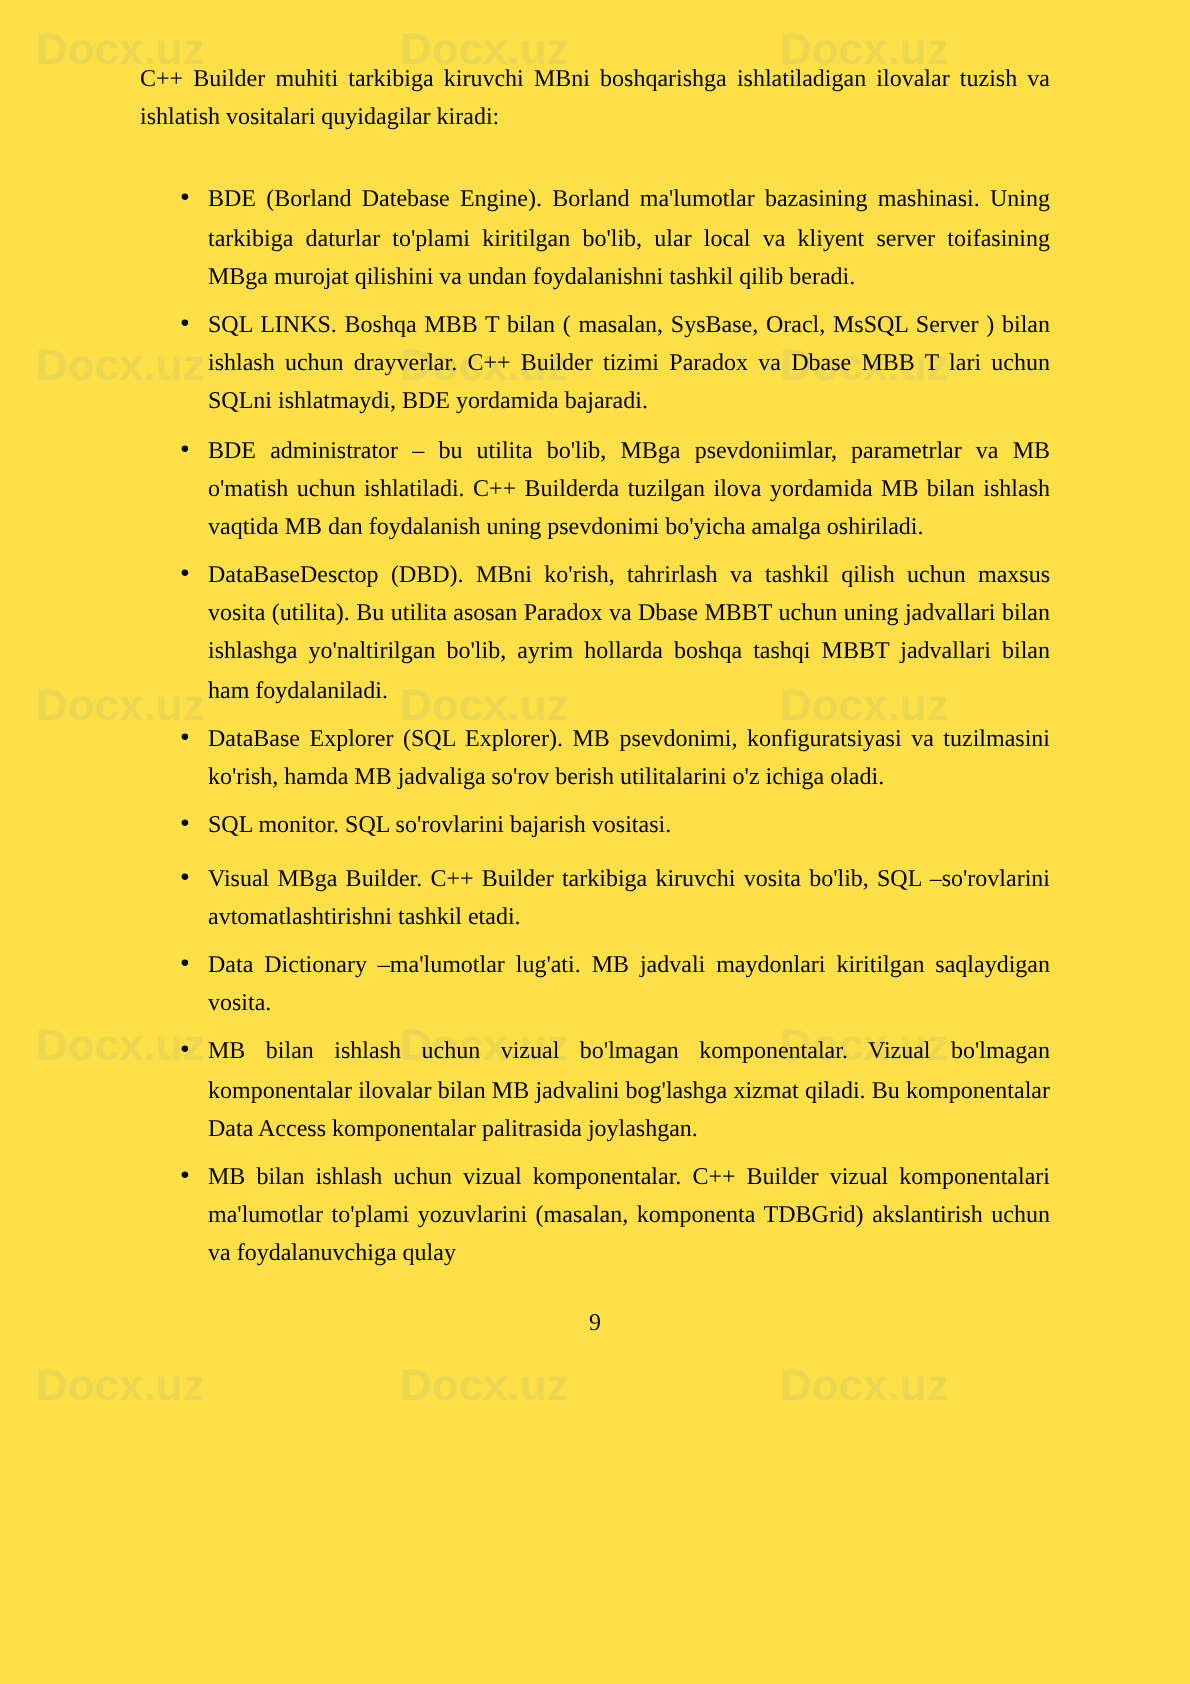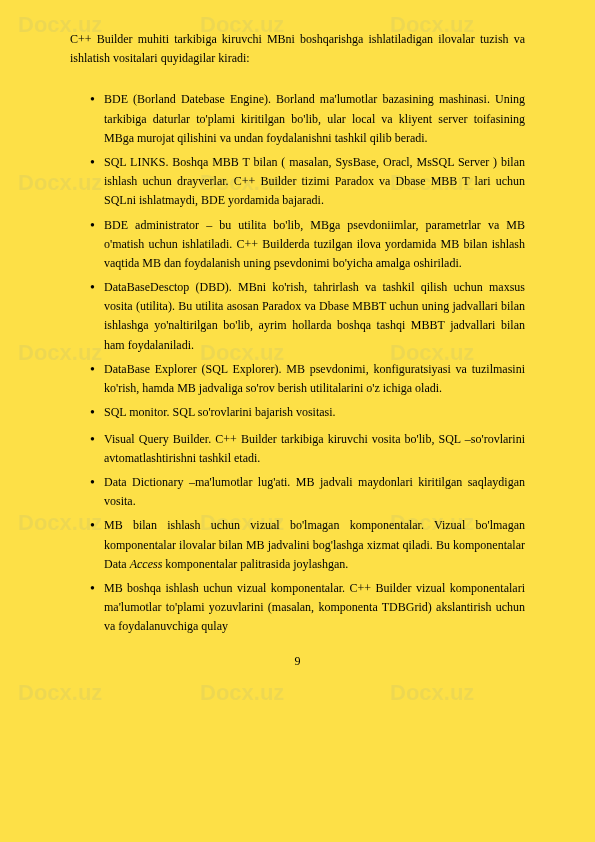--- a/index.html
+++ b/index.html
@@ -82,21 +82,20 @@
       flex: 1;
     }
 
     .page-number {
       text-align: center;
       margin-top: 18px;
       font-size: 12px;
     }
 
     .italic-word {
-      font-style: italic;
     }
   </style>
 </head>
 <body>
 
 <div class="page">
 
   <div class="watermark">
     <span class="watermark-item" style="top:12px;left:18px">Docx.uz</span>
     <span class="watermark-item" style="top:12px;left:200px">Docx.uz</span>
@@ -144,36 +143,36 @@
       <span class="bullet-text">DataBase Explorer (SQL Explorer). MB psevdonimi, konfiguratsiyasi va tuzilmasini ko'rish, hamda MB jadvaliga so'rov berish utilitalarini o'z ichiga oladi.</span>
     </div>
 
     <div class="bullet-item">
       <span class="bullet-dot">•</span>
       <span class="bullet-text">SQL monitor. SQL so'rovlarini bajarish vositasi.</span>
     </div>
 
     <div class="bullet-item">
       <span class="bullet-dot">•</span>
-      <span class="bullet-text">Visual Query Builder. C++ Builder tarkibiga kiruvchi vosita bo'lib, SQL –so'rovlarini avtomatlashtirishni tashkil etadi.</span>
+      <span class="bullet-text">Visual MBga Builder. C++ Builder tarkibiga kiruvchi vosita bo'lib, SQL –so'rovlarini avtomatlashtirishni tashkil etadi.</span>
     </div>
 
     <div class="bullet-item">
       <span class="bullet-dot">•</span>
       <span class="bullet-text">Data Dictionary –ma'lumotlar lug'ati. MB jadvali maydonlari kiritilgan saqlaydigan vosita.</span>
     </div>
 
     <div class="bullet-item">
       <span class="bullet-dot">•</span>
       <span class="bullet-text">
         MB bilan ishlash uchun vizual bo'lmagan komponentalar. Vizual bo'lmagan komponentalar ilovalar bilan MB jadvalini bog'lashga xizmat qiladi. Bu komponentalar Data <span class="italic-word">Access</span> komponentalar palitrasida joylashgan.
       </span>
     </div>
 
     <div class="bullet-item">
       <span class="bullet-dot">•</span>
-      <span class="bullet-text">MB boshqa ishlash uchun vizual komponentalar. C++ Builder vizual komponentalari ma'lumotlar to'plami yozuvlarini (masalan, komponenta TDBGrid) akslantirish uchun va foydalanuvchiga qulay</span>
+      <span class="bullet-text">MB bilan ishlash uchun vizual komponentalar. C++ Builder vizual komponentalari ma'lumotlar to'plami yozuvlarini (masalan, komponenta TDBGrid) akslantirish uchun va foydalanuvchiga qulay</span>
     </div>
 
     <div class="page-number">9</div>
 
   </div>
 </div>
 
 </body></html>

